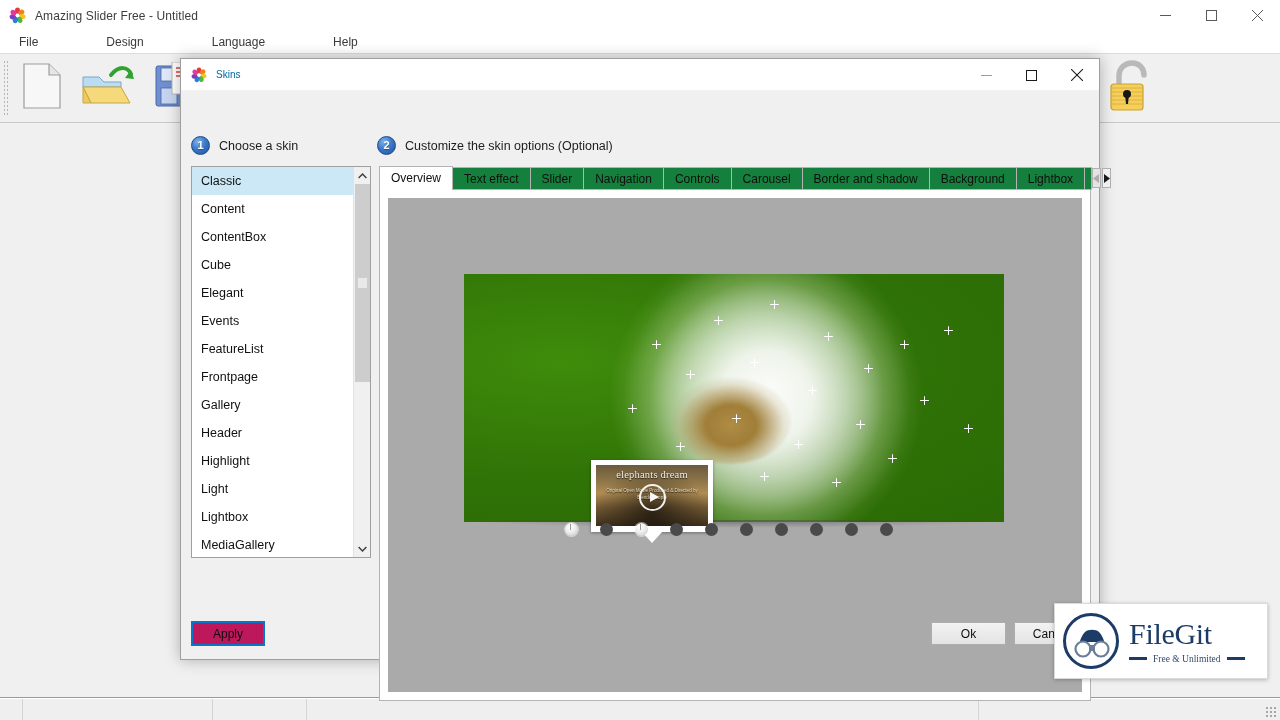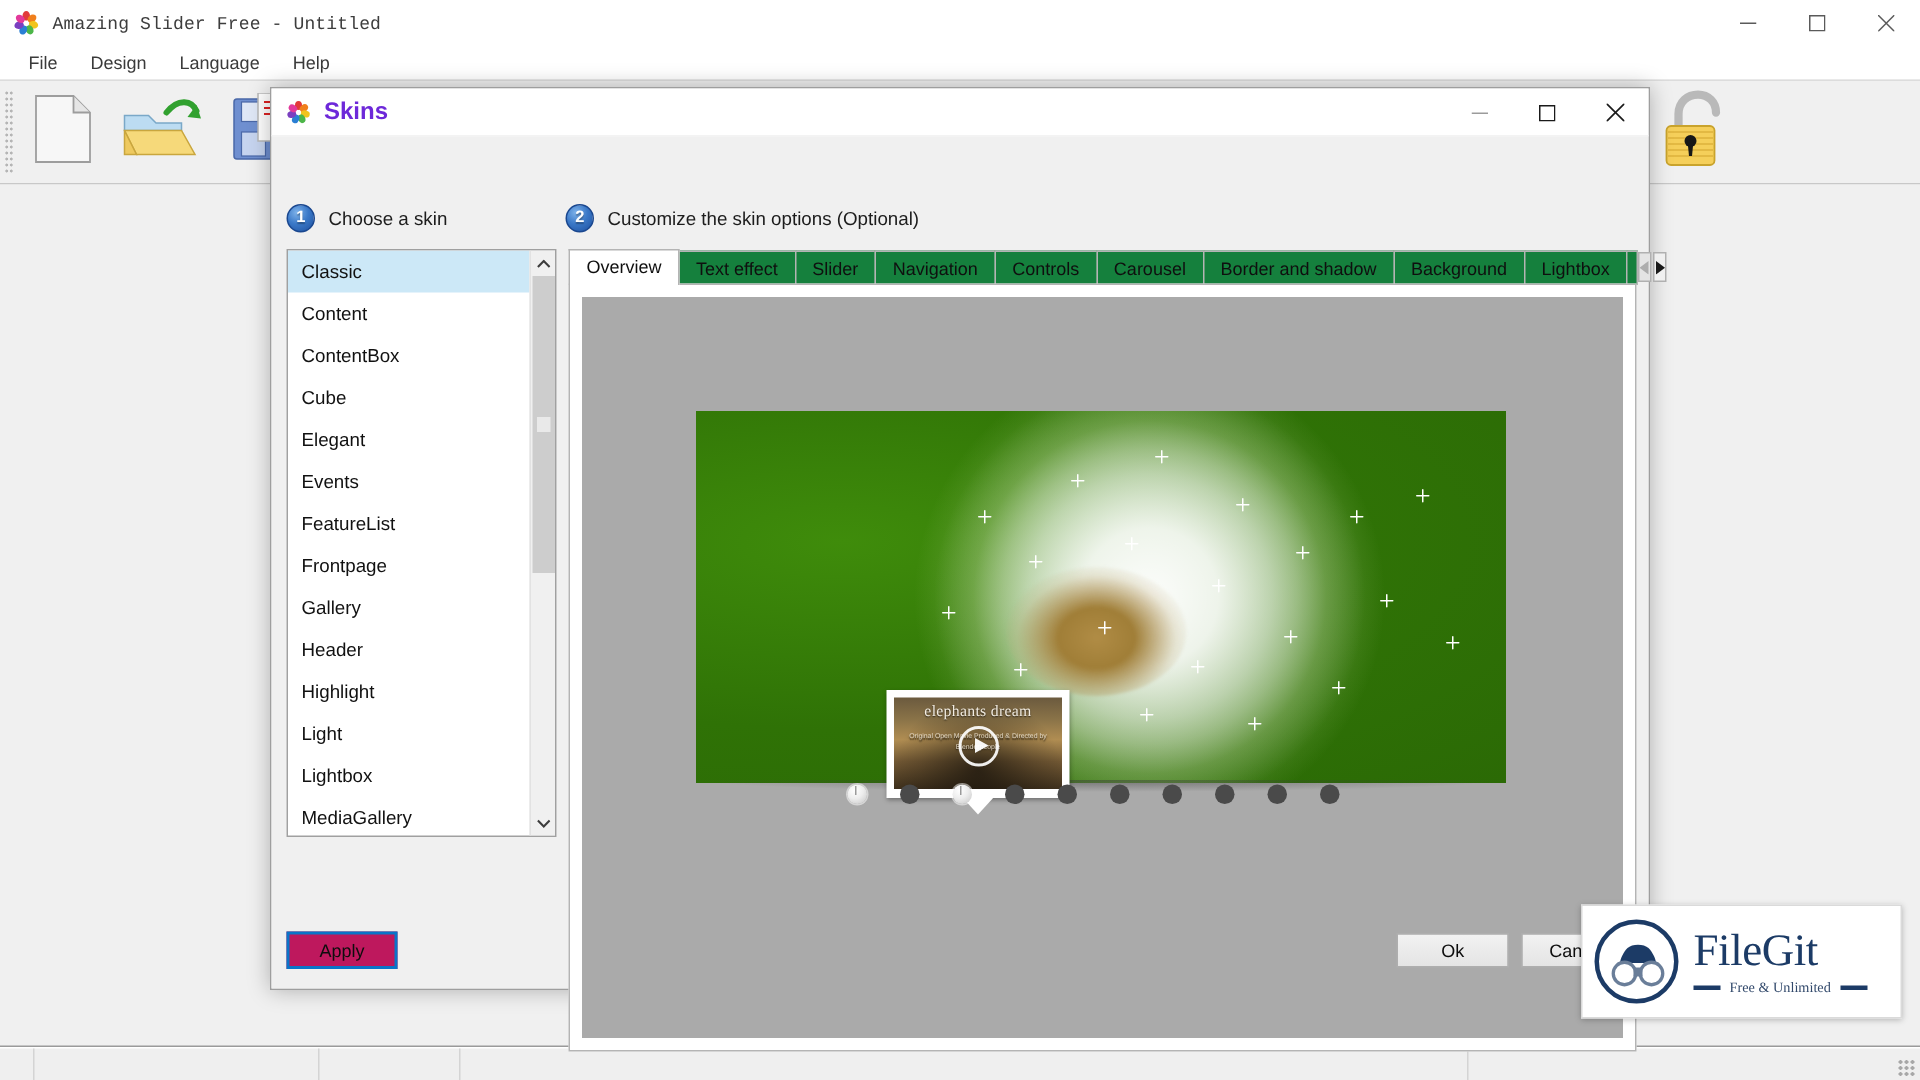--- a/index.html
+++ b/index.html
@@ -20,32 +20,32 @@
   #app-titlebar {
     height: 31px; background: #ffffff;
     display: flex; align-items: center;
     position: relative; flex: 0 0 auto;
   }
   #app-logo {
     width: 17px; height: 17px; margin-left: 9px; margin-right: 9px;
     position: relative; flex: 0 0 auto;
   }
   #app-title {
-    font-size: 12px; color: #3d3d3d; letter-spacing: .1px; font-family: Liberation Mono, monospace;
+    font-size: 12px; color: #3d3d3d; letter-spacing: .1px;
   }
   #app-wincontrols {
     position: absolute; right: 0; top: 0; height: 31px; display: flex;
   }
   .wc { width: 46px; height: 31px; display: flex; align-items: center; justify-content: center;
         font-size: 11px; color: #4a4a4a; }
   .wc svg { display: block; }
 
   #app-menubar {
     height: 22px; background: #ffffff; display: flex; align-items: center;
-    padding-left: 8px; flex: 0 0 auto;
+    padding-left: 8px; flex: 0 0 auto; gap: 46px;
   }
   .menu-item { font-size: 12px; color: #3a3a3a; padding: 2px 11px; }
 
   #app-toolbar {
     height: 70px; background: #f0f0f0;
     border-top: 1px solid #dcdcdc; border-bottom: 1px solid #c8c8c8;
     display: flex; align-items: center; position: relative; flex: 0 0 auto;
   }
   .tb-grip { width: 6px; height: 56px; margin-left: 3px;
     background-image: radial-gradient(#b5b5b5 35%, transparent 36%);
@@ -70,21 +70,21 @@
     background: #f0f0f0;
     border: 1px solid #9e9e9e;
     box-shadow: 0 0 14px rgba(0,0,0,.28);
     display: flex; flex-direction: column;
   }
   #dlg-titlebar {
     height: 32px; background: #ffffff; display: flex; align-items: center;
     position: relative; flex: 0 0 auto; border-bottom: 1px solid #f3f3f3;
   }
   #dlg-logo { width: 16px; height: 16px; margin-left: 10px; margin-right: 9px; position: relative; }
-  #dlg-title { font-size: 16px; color: #6d28d9; font-weight: bold; }
+  #dlg-title { font-size: 10px; color: #0369a1; }
   #dlg-wincontrols { position: absolute; right: 0; top: 0; height: 32px; display: flex; }
   .dwc { width: 45px; height: 32px; display: flex; align-items: center; justify-content: center; color: #1a1a1a; }
 
   #dlg-content { flex: 1 1 auto; position: relative; background: #f0f0f0; }
 
   .step-row { position: absolute; display: flex; align-items: center; }
   .step-badge {
     width: 19px; height: 19px; border-radius: 50%;
     background: radial-gradient(circle at 35% 28%, #7fb3ea 0%, #3b79c8 46%, #1d4f9e 100%);
     border: 1px solid #1a478f;

